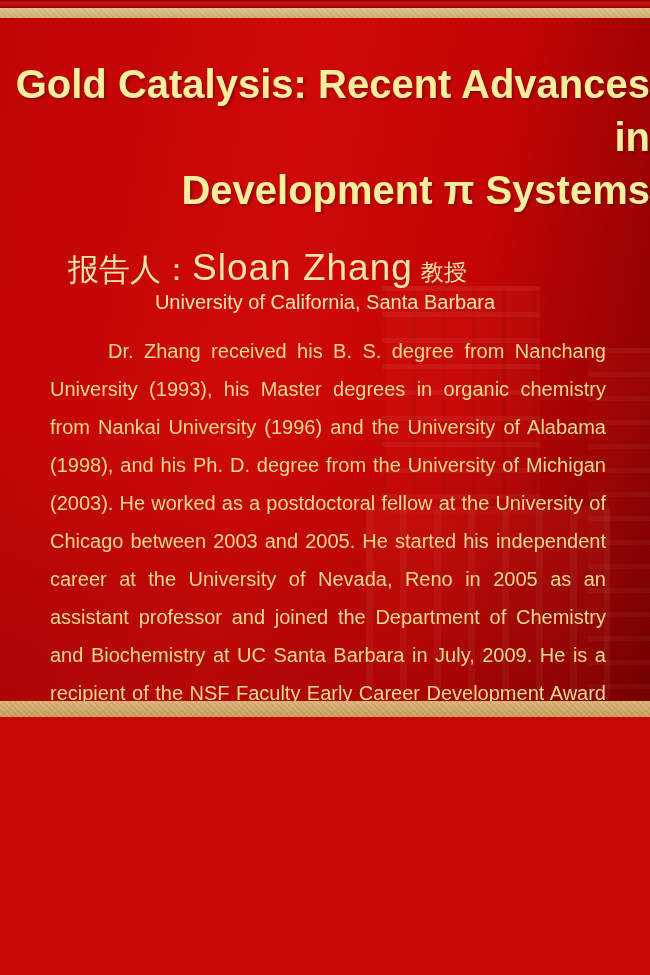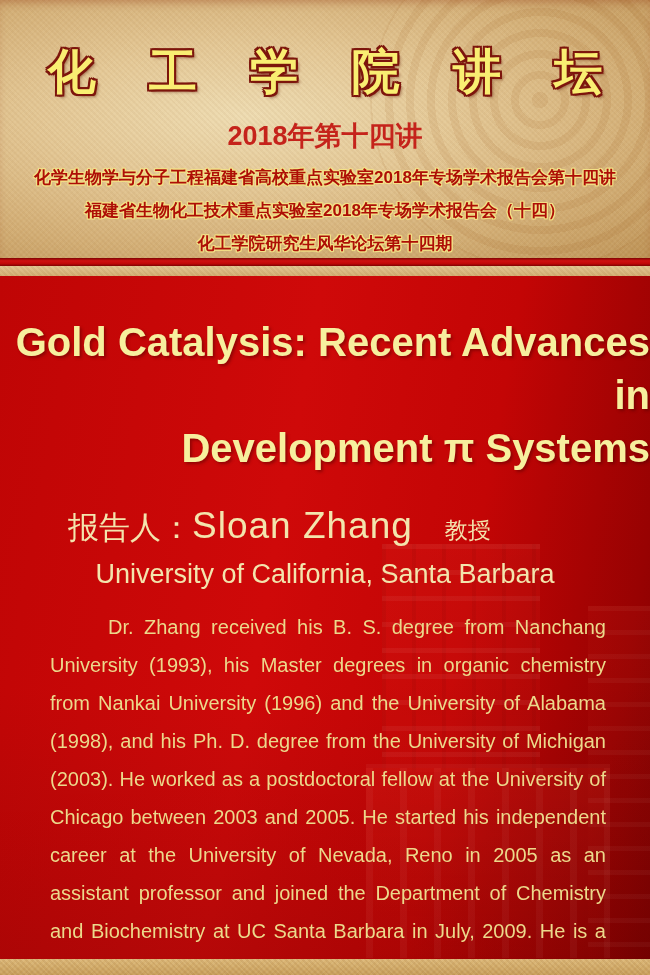--- a/index.html
+++ b/index.html
@@ -117,25 +117,24 @@
     color:#f7ef9e;
     text-shadow:2px 2px 3px rgba(80,0,0,0.45);
   }
   .speaker-row{
     margin:30px 0 0 68px;
     color:#f3e5ad;
     display:flex;align-items:baseline;text-align:right;
   }
   .speaker-label{font-size:31px;}
   .speaker-name{font-size:37px;letter-spacing:1px;}
-  .speaker-degree{font-size:23px;margin-left:32px;}
+  .speaker-degree{font-size:23px;margin-left:8px;}
   .affiliation{
-    margin-top:10px;
     text-align:center;
-    font-size:27px;
+    font-size:20px;
     color:#f3e5ad;
   }
   .bio{
     margin:18px 44px 0 50px;
     text-align:justify;
     text-indent:58px;
     font-size:20px;
     line-height:38px;
     color:#ecd98b;
   }
@@ -146,28 +145,20 @@
       repeating-linear-gradient(45deg, rgba(120,70,20,0.10) 0 2px, transparent 2px 4px),
       repeating-linear-gradient(-45deg, rgba(255,246,222,0.07) 0 2px, transparent 2px 4px),
       linear-gradient(#dcb878, #c99f5c);
   }
 </style>
 </head>
 <body>
 
 <div class="poster">
 
-  <div class="gold-header">
-    <div class="rings"></div>
-    <div class="forum-title">化 工 学 院 讲 坛</div>
-    <div class="session">2018年第十四讲</div>
-    <div class="sub first">化学生物学与分子工程福建省高校重点实验室2018年专场学术报告会第十四讲</div>
-    <div class="sub">福建省生物化工技术重点实验室2018年专场学术报告会（十四）</div>
-    <div class="sub">化工学院研究生风华论坛第十四期</div>
-  </div>
 
   <div class="divider-stripe"></div>
   <div class="divider-gold"></div>
 
   <div class="red-body">
 
     <div class="building">
       <div class="bld-tower"></div>
       <div class="bld-low"></div>
       <div class="bld-right"></div>

